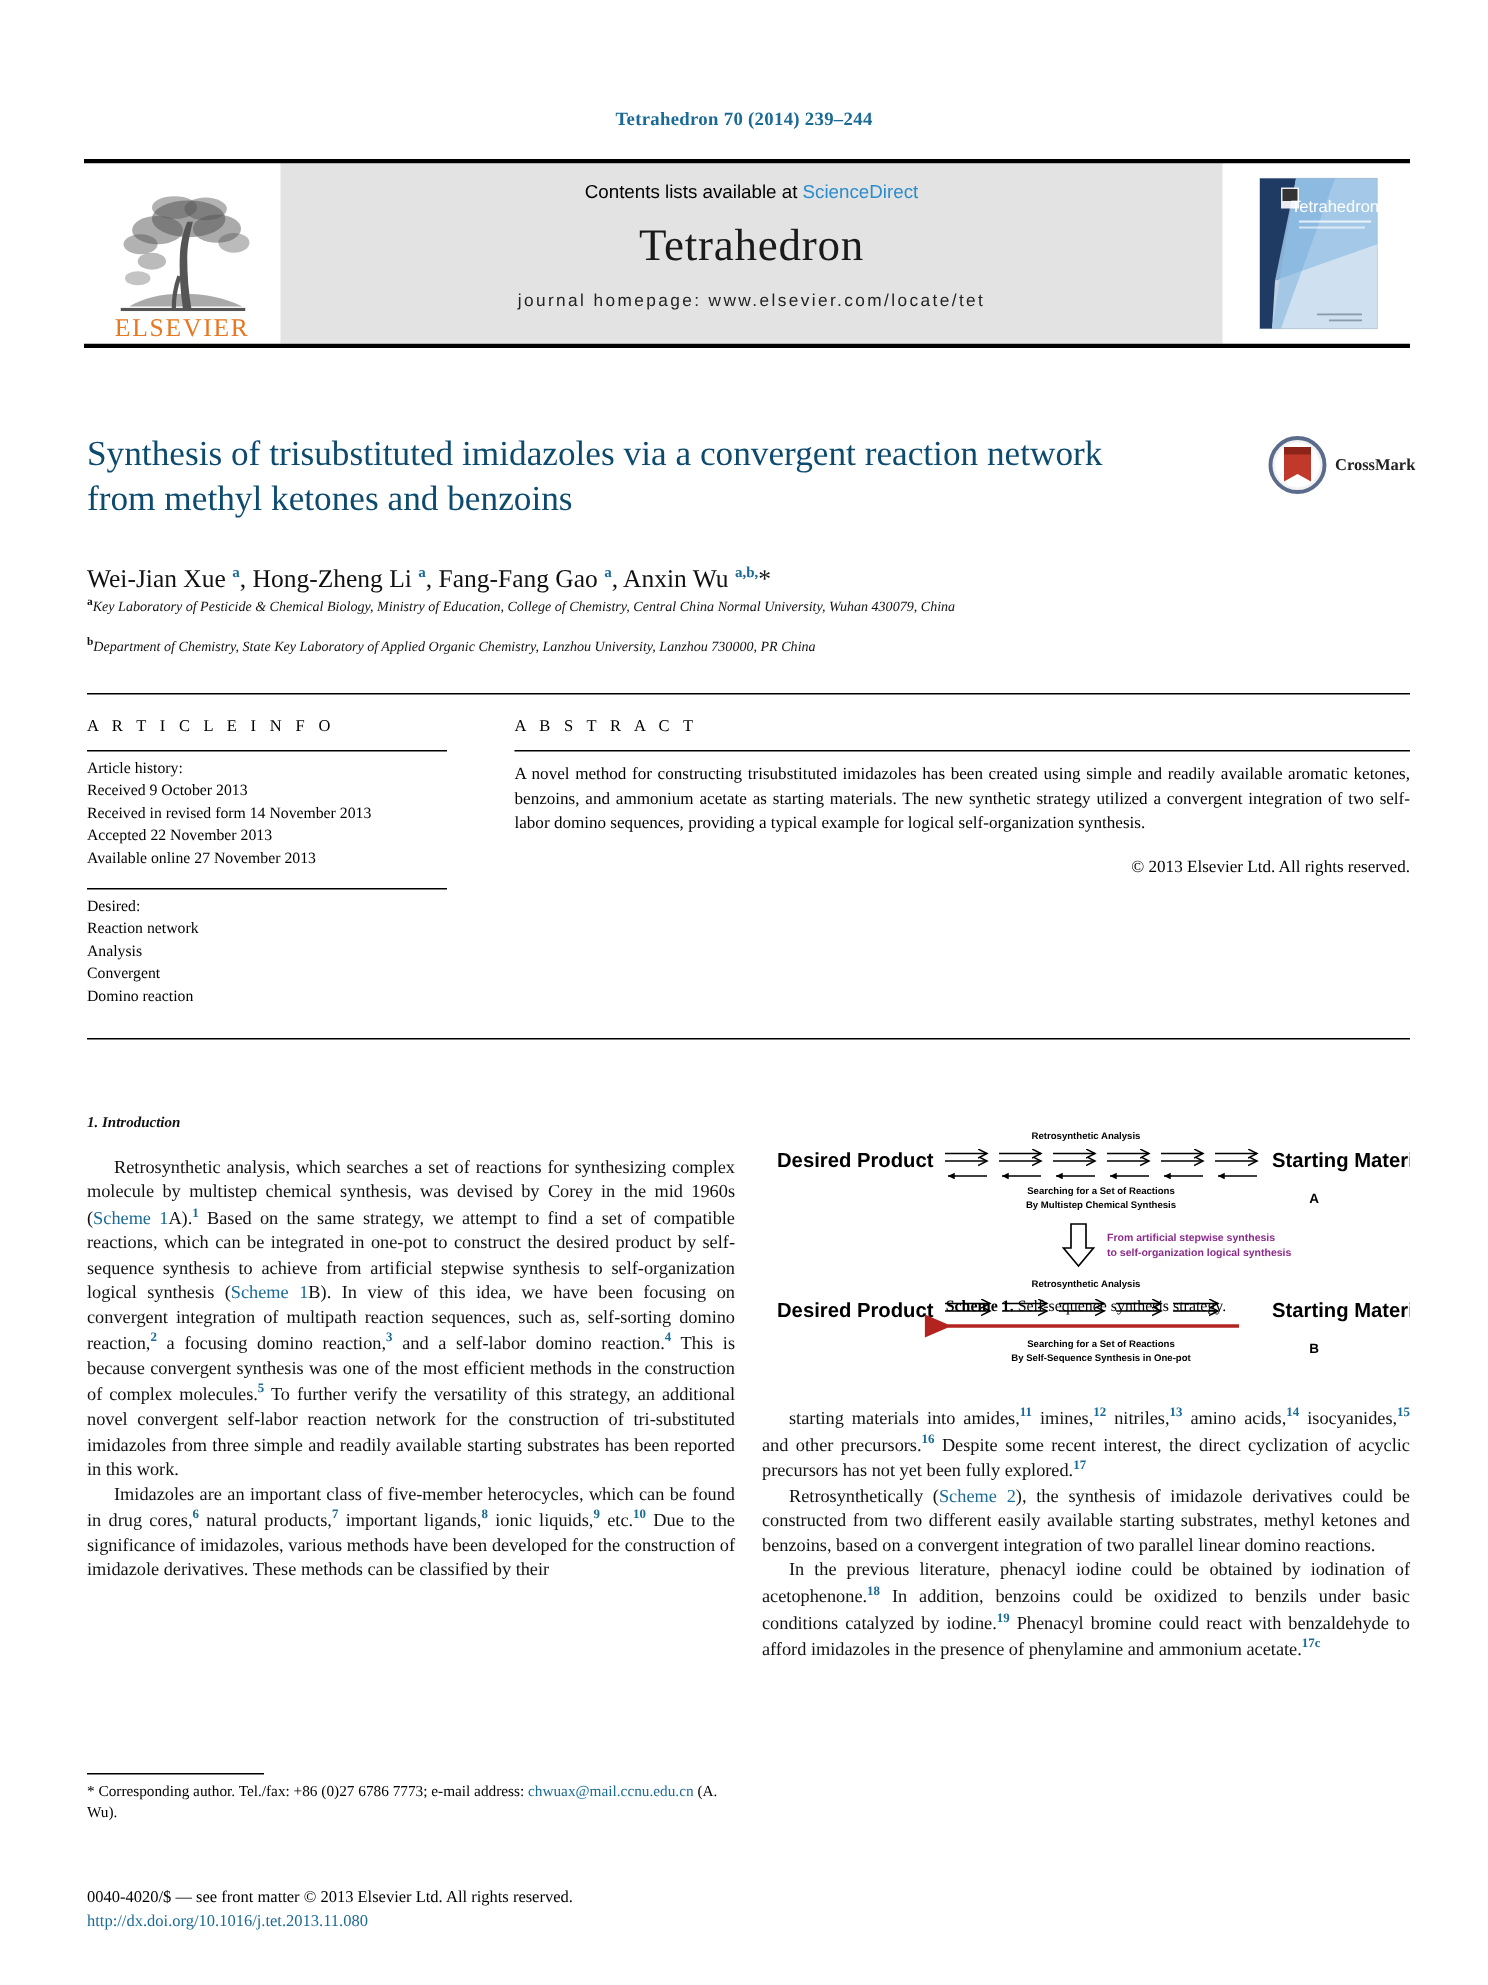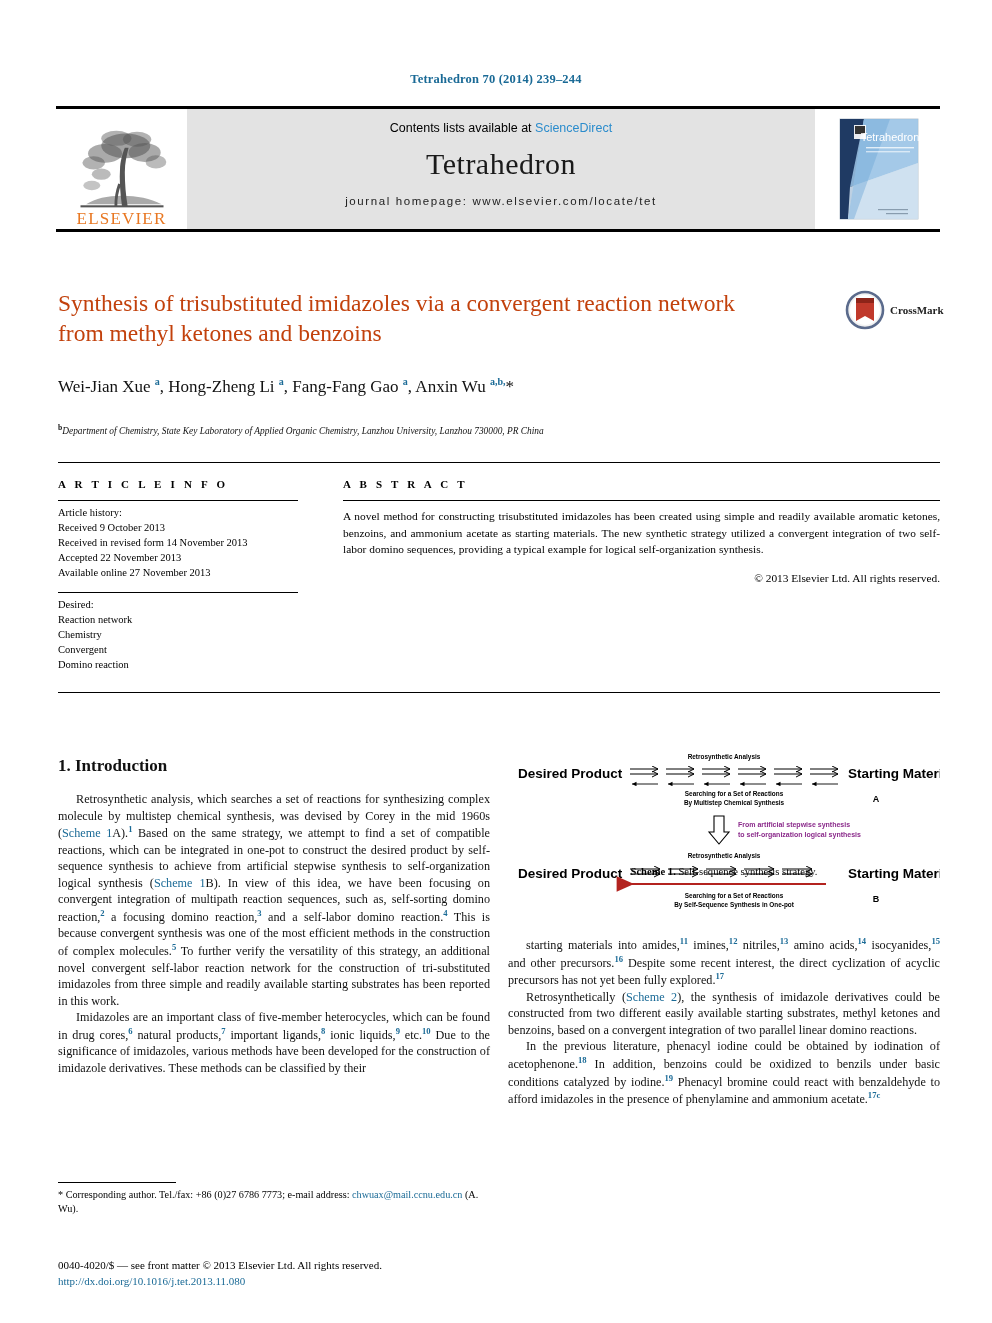--- a/index.html
+++ b/index.html
@@ -115,21 +115,21 @@
   }
 
   
   .title {
     position: absolute;
     left: 58px; top: 288px;
     width: 720px;
     font-family: "Liberation Serif", serif;
     font-size: 23.5px;
     line-height: 1.28;
-    color: #c2410c;
+    color: #0c4a6e;
   }
   .crossmark {
     position: absolute;
     left: 845px; top: 288px;
     width: 100px; height: 44px;
     display: flex; align-items: center; gap: 5px;
   }
   .cm-label {
     font-family: "Liberation Serif", serif;
     font-size: 11px;
@@ -164,21 +164,21 @@
     position: absolute;
     background: #000;
     height: 1px;
   }
   #rule-top { left: 58px; top: 462px; width: 882px; height: 1px; background:#000; }
   #rule-bottom { left: 58px; top: 692px; width: 882px; height: 1px; background:#000; }
 
   .sec-head {
     font-family: "Liberation Serif", serif;
     font-size: 11px;
-    font-weight: bold;
+    font-weight: normal;
     letter-spacing: 3.2px;
   }
   #article-info-head { position: absolute; left: 58px; top: 478px; }
   #abstract-head { position: absolute; left: 343px; top: 478px; }
 
   #info-rule { position:absolute; left:58px; top: 500px; width: 240px; height: 1px; background:#000; }
   #abs-rule  { position:absolute; left:343px; top: 500px; width: 597px; height: 1px; background:#000; }
   #kw-rule   { position:absolute; left:58px; top: 592px; width: 240px; height: 1px; background:#000; }
 
   .info-block {
@@ -218,23 +218,24 @@
     font-family: "Liberation Serif", serif;
     font-size: 12.2px;
     line-height: 1.355;
     text-align: justify;
     color: #111;
   }
   #col-left { left: 58px; top: 742px; }
   #col-right { left: 508px; top: 936px; width: 432px; }
   .h2 {
     font-family: "Liberation Serif", serif;
-    font-size: 17px;
+    font-size: 10px;
     font-weight: bold;
-    margin: 12px 0 14px 0;
+    margin: 0 0 14px 0;
+    font-style: italic;
   }
   .para { margin: 0; text-indent: 18px; }
   .para + .para { margin-top: 0; }
   sup.ref { color: #1a6a96; font-size: 8.6px; font-weight: 600; vertical-align: super; }
   a.xref { color: #1a6a96; text-decoration: none; }
 
   
   .scheme-wrap {
     position: absolute;
     left: 508px; top: 748px;
@@ -334,20 +335,23 @@
     <svg width="40" height="40" viewBox="0 0 40 40">
       <circle cx="20" cy="20" r="18" fill="#f2f2f2" stroke="#5b6b8c" stroke-width="2.6"></circle>
       <circle cx="20" cy="20" r="15" fill="#ffffff"></circle>
       <path d="M11 8 H29 V31 L20 26 L11 31 Z" fill="#c0392b"></path>
       <path d="M11 8 H29 V13 H11 Z" fill="#8d2419"></path>
     </svg>
     <span class="cm-label">CrossMark</span>
   </div>
 
   <div class="authors">Wei-Jian Xue <sup>a</sup>, Hong-Zheng Li <sup>a</sup>, Fang-Fang Gao <sup>a</sup>, Anxin Wu <sup>a,b,</sup>*</div>
+  <div class="affil" id="affil-a">
+    <sup>a</sup><span>Key Laboratory of Pesticide &amp; Chemical Biology, Ministry of Education, College of Chemistry, Central China Normal University, Wuhan 430079, China</span>
+  </div>
   <div class="affil" id="affil-b">
     <sup>b</sup><span>Department of Chemistry, State Key Laboratory of Applied Organic Chemistry, Lanzhou University, Lanzhou 730000, PR China</span>
   </div>
 
   <div class="rule-thin" id="rule-top"></div>
 
   <div class="sec-head" id="article-info-head">A R T I C L E   I N F O</div>
   <div class="sec-head" id="abstract-head">A B S T R A C T</div>
 
   <div class="rule-thin" id="info-rule"></div>
@@ -359,21 +363,21 @@
     <div>Received in revised form 14 November 2013</div>
     <div>Accepted 22 November 2013</div>
     <div>Available online 27 November 2013</div>
   </div>
 
   <div class="rule-thin" id="kw-rule"></div>
 
   <div class="info-block" id="keywords-block">
     <div class="ital-head">Desired:</div>
     <div>Reaction network</div>
-    <div>Chemistry</div>
+    <div>Analysis</div>
     <div>Convergent</div>
     <div>Domino reaction</div>
   </div>
 
   <div class="abstract-body">A novel method for constructing trisubstituted imidazoles has been created using simple and readily available aromatic ketones, benzoins, and ammonium acetate as starting materials. The new synthetic strategy utilized a convergent integration of two self-labor domino sequences, providing a typical example for logical self-organization synthesis.</div>
   <div class="copyright">© 2013 Elsevier Ltd. All rights reserved.</div>
 
   <div class="rule-thin" id="rule-bottom"></div>
 
   <div class="col" id="col-left">

